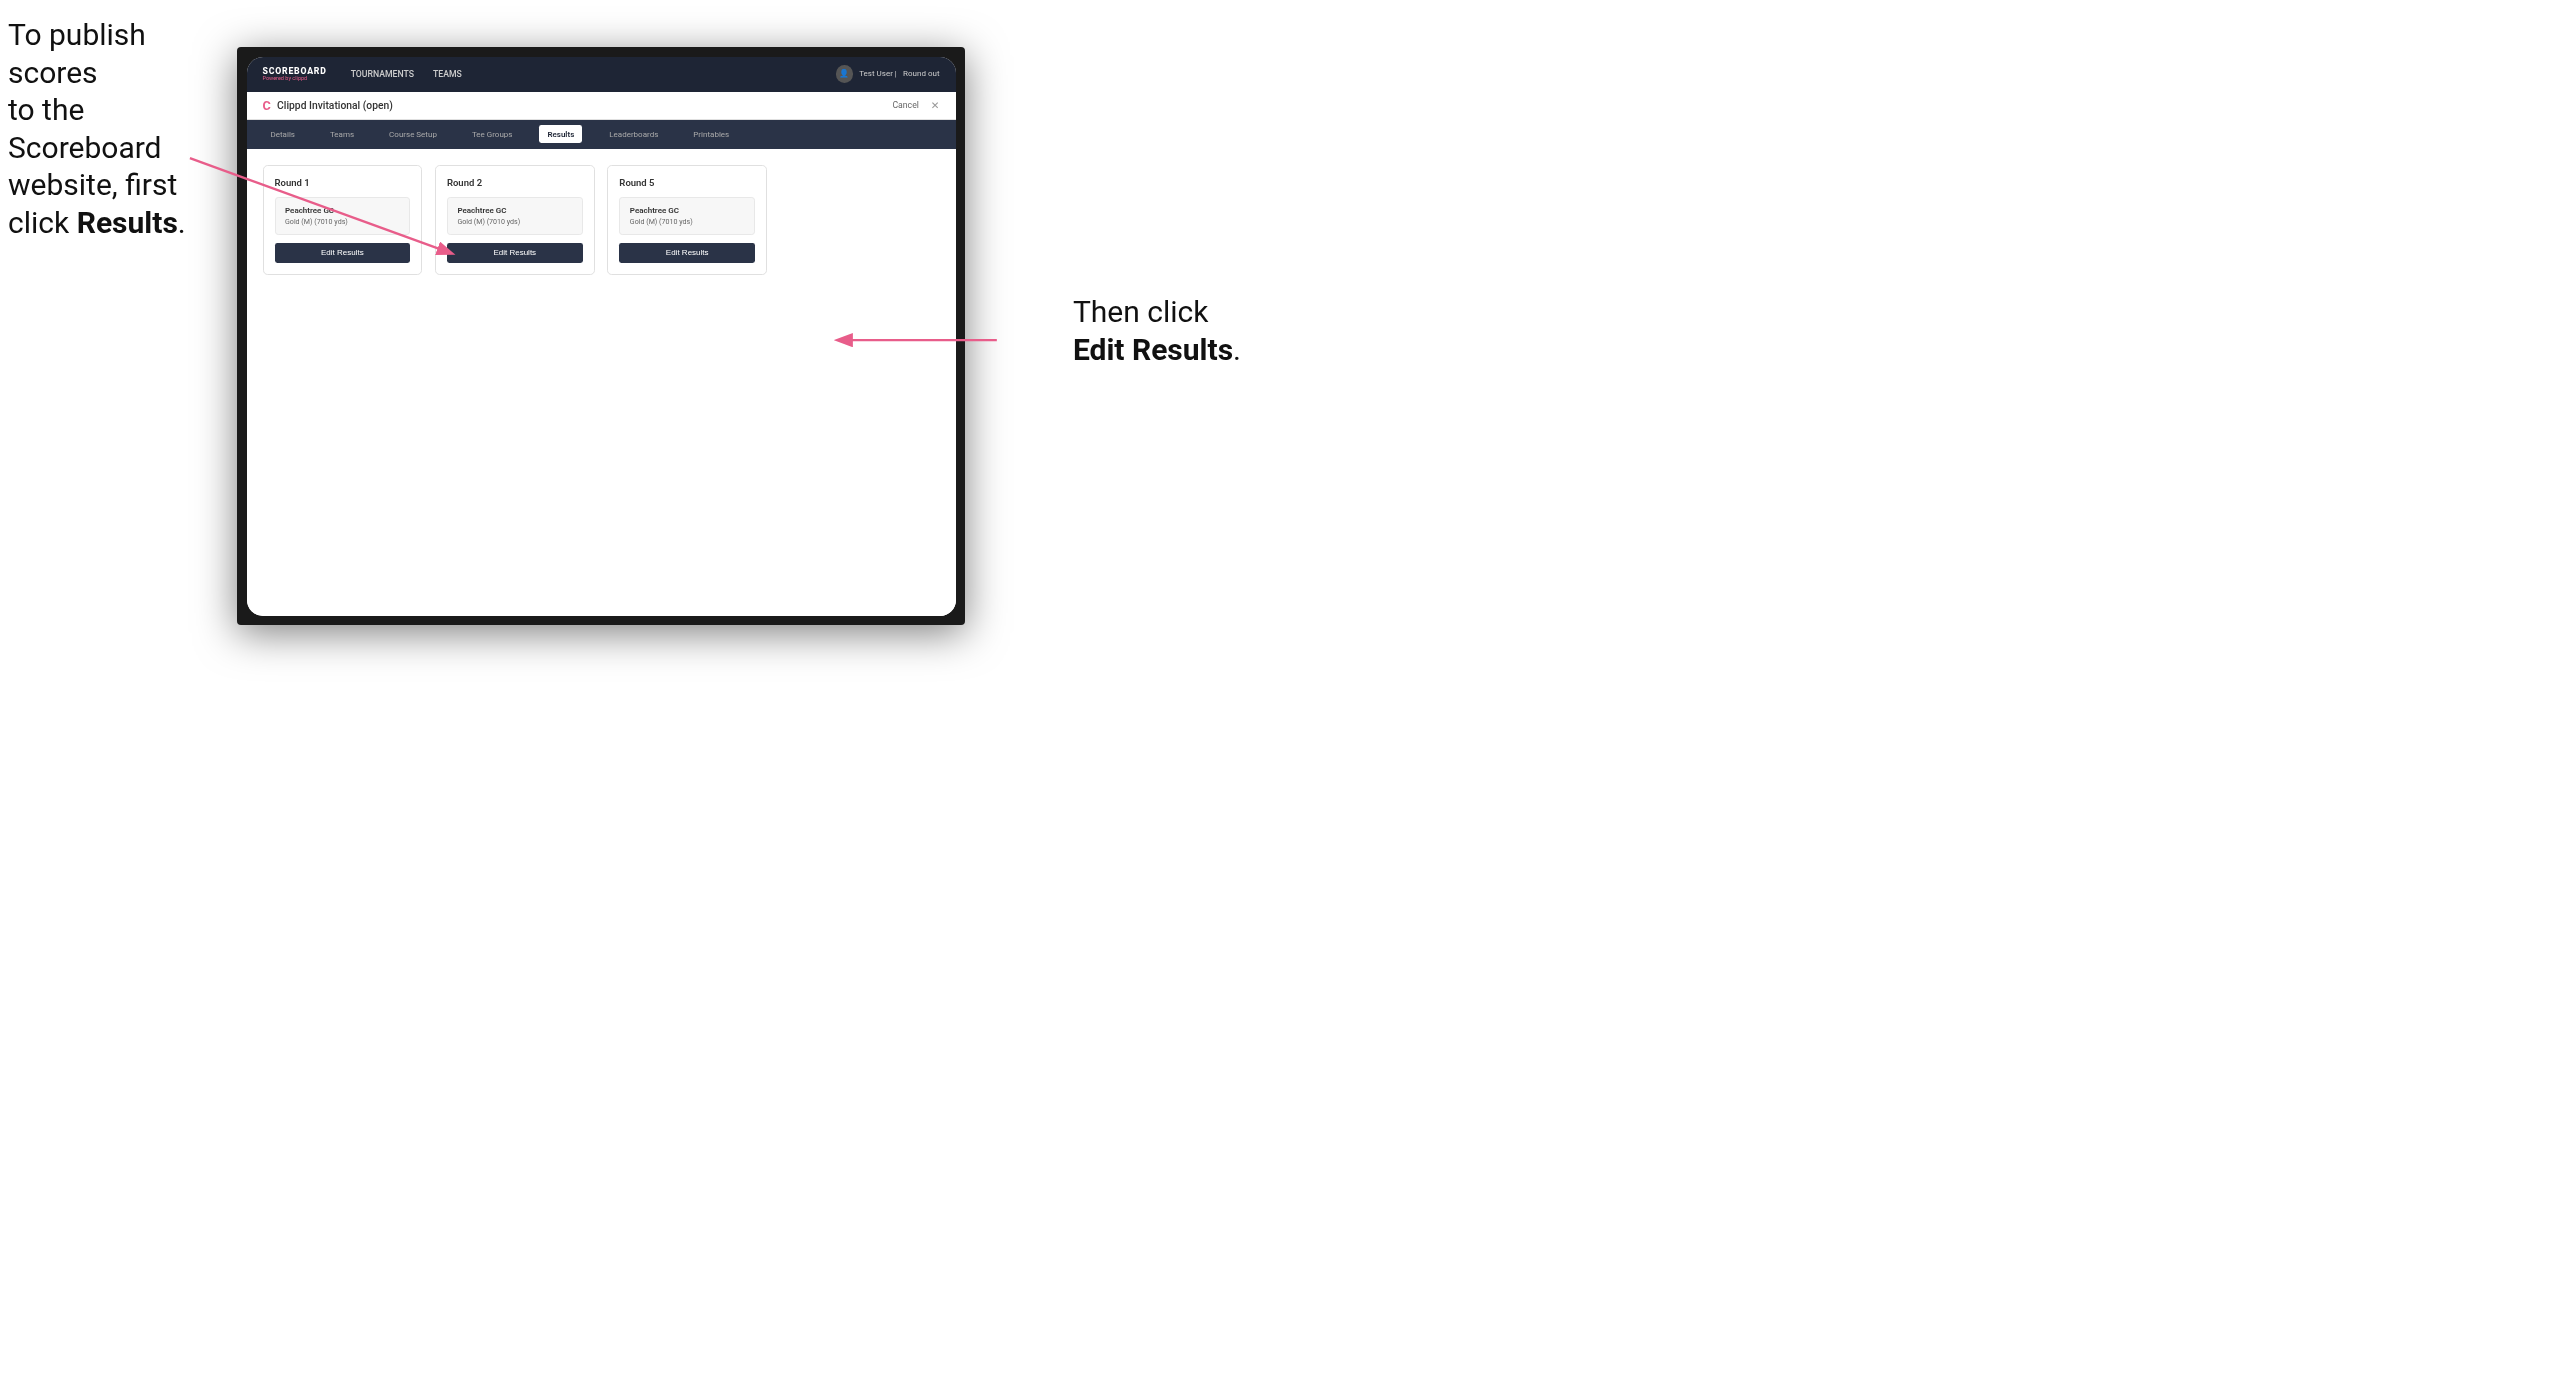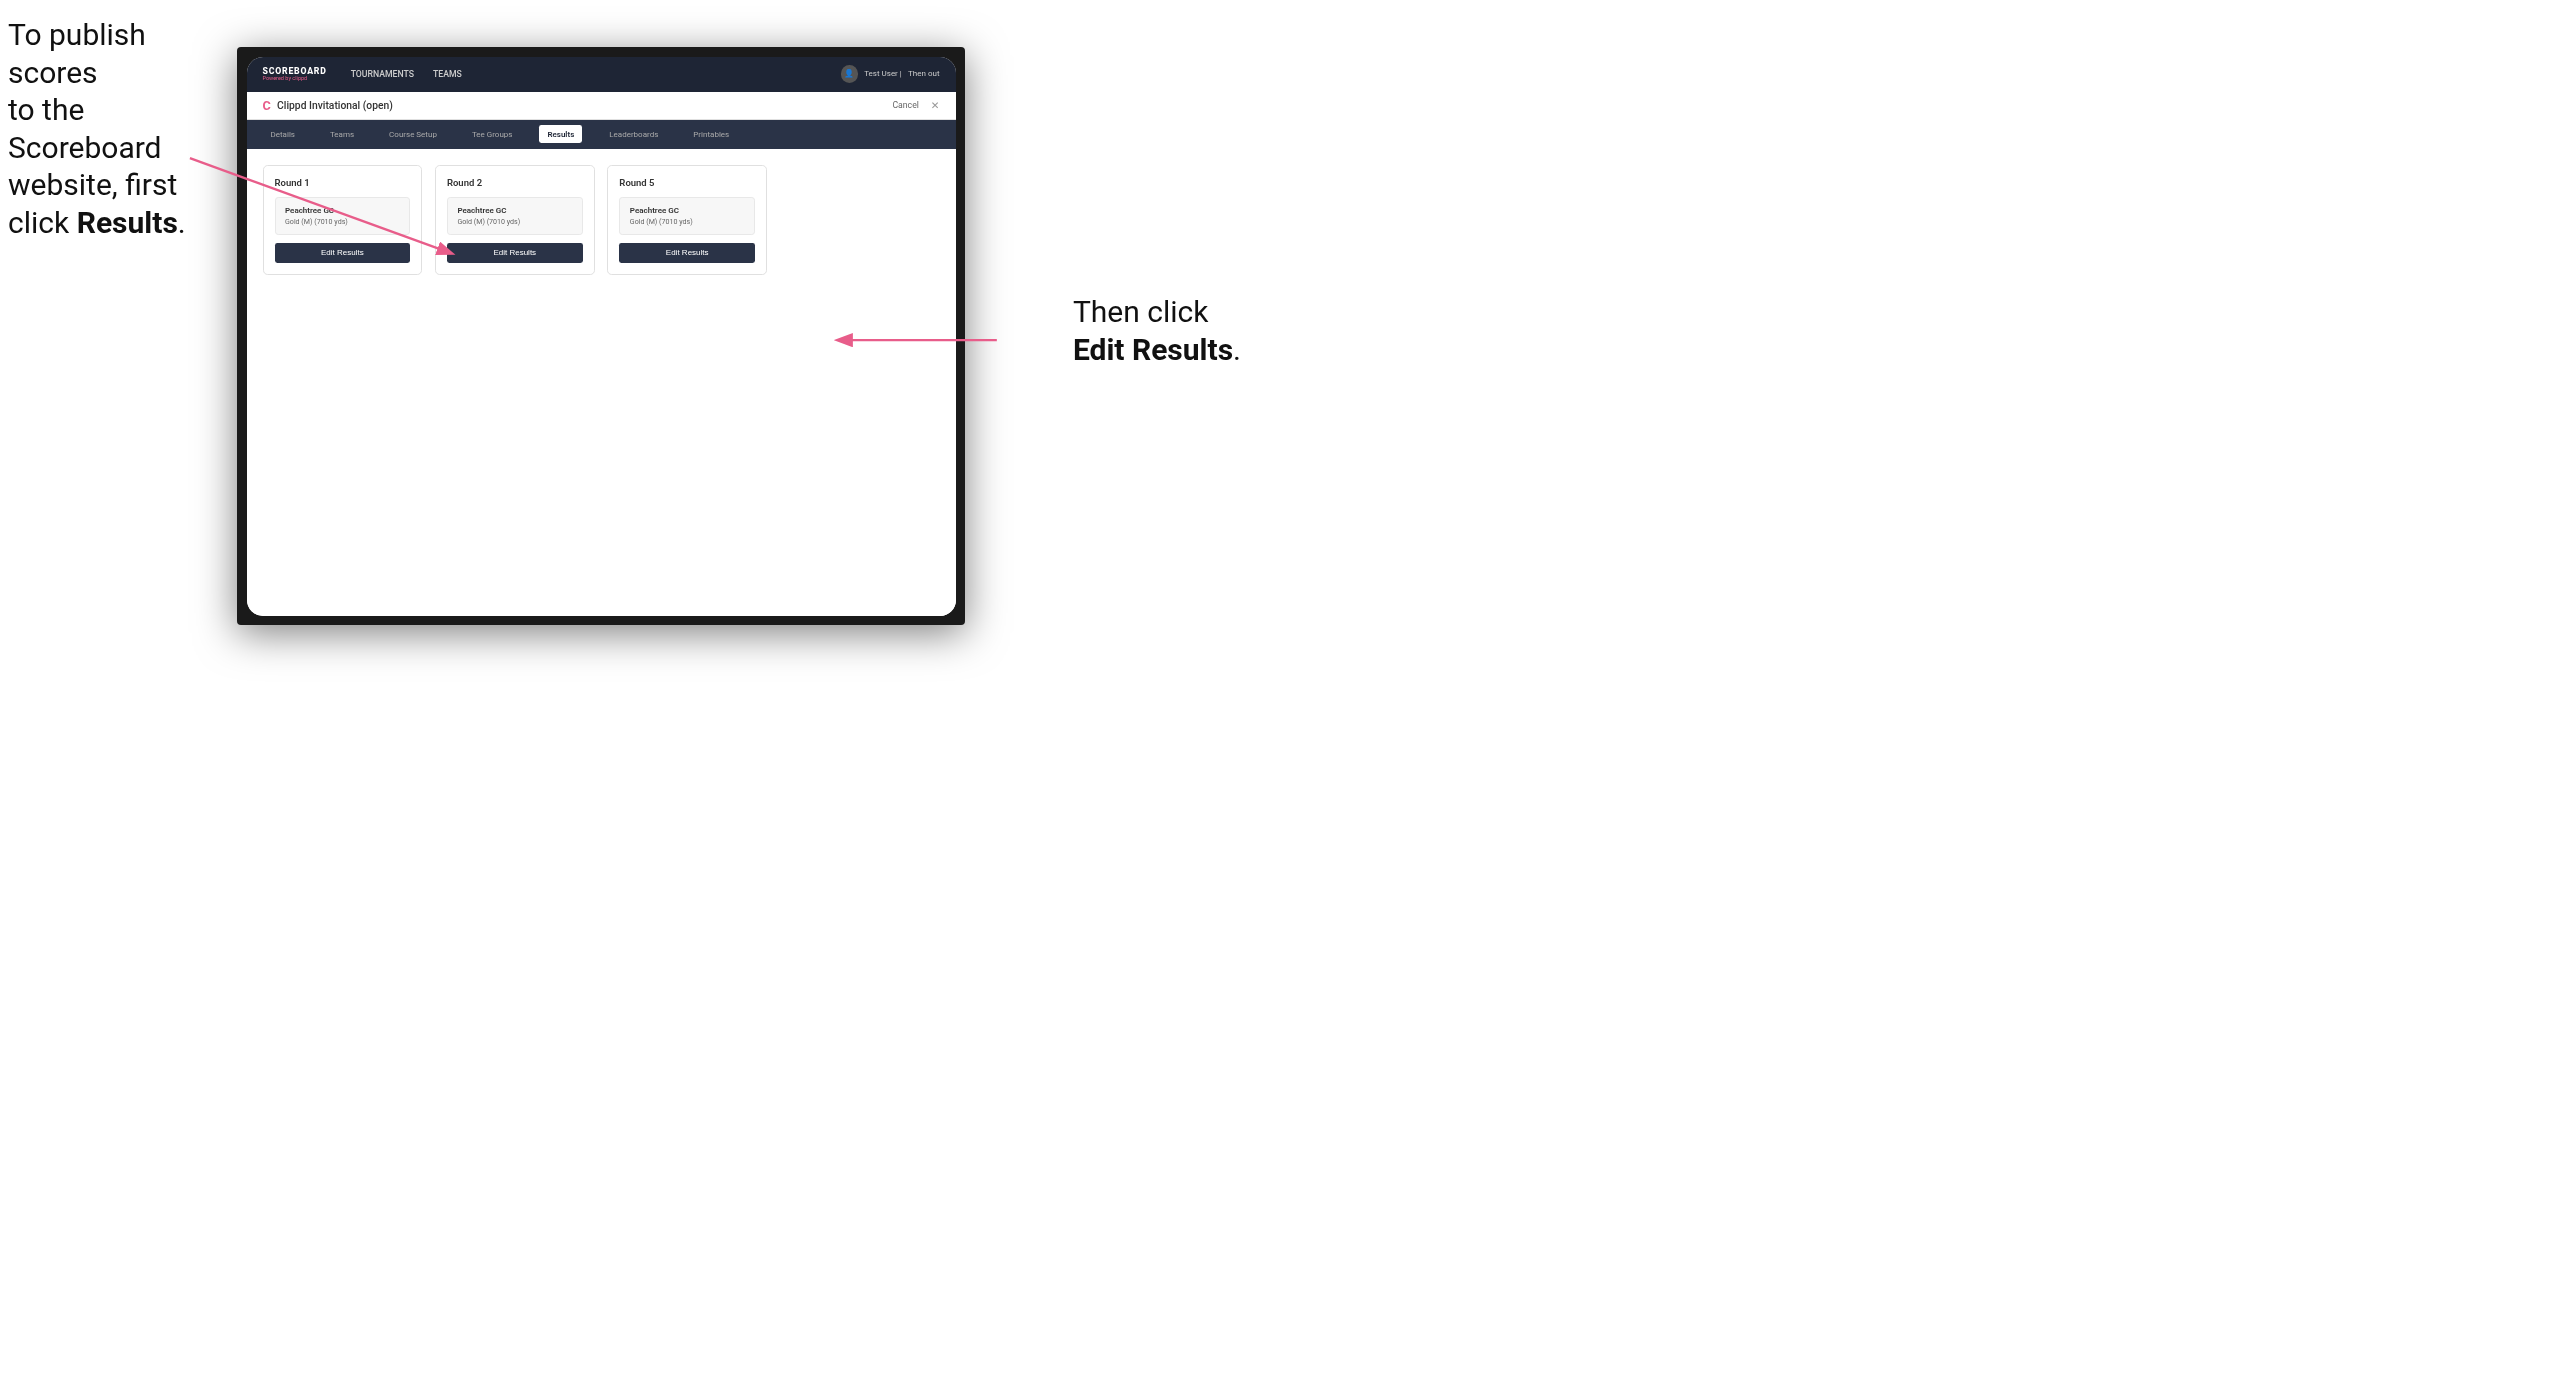--- a/index.html
+++ b/index.html
@@ -329,21 +329,21 @@
       </div>
       <div class="nav-links">
         <a class="nav-link">TOURNAMENTS</a>
         <a class="nav-link">TEAMS</a>
       </div>
       <div class="header-right">
         <div class="user-avatar">
           <span class="user-avatar-icon">👤</span>
         </div>
         <span class="header-user-text">Test User |</span>
-        <span class="header-signout">Then out</span>
+        <span class="header-signout">Round out</span>
       </div>
     </div>
 
     <div class="tournament-bar">
       <div class="tournament-title-area">
         <span class="tournament-icon">C</span>
         <span class="tournament-name">Clippd Invitational (open)</span>
       </div>
       <div class="cancel-btn">
         <span>Cancel</span>

